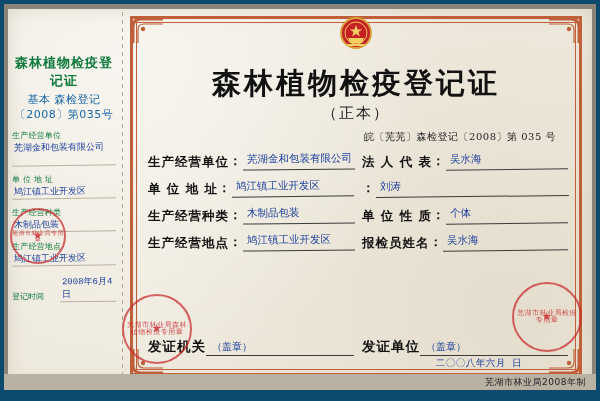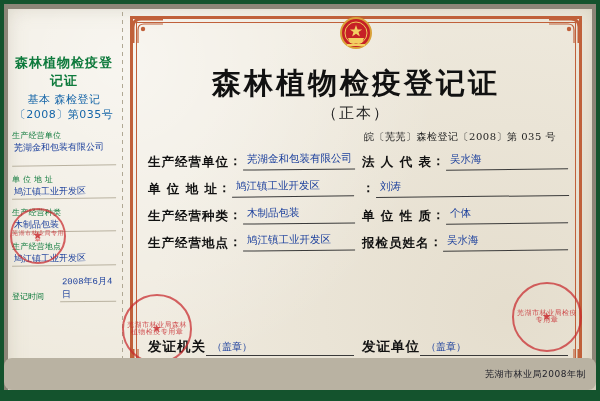--- a/index.html
+++ b/index.html
@@ -11,21 +11,21 @@
     width: 600px;
     height: 401px;
     overflow: hidden;
     font-family: "DejaVu Sans", "Liberation Sans", sans-serif;
   }
 
   .cert-root {
     position: relative;
     width: 600px;
     height: 401px;
-    background: #14532d;
+    background: #0c4a6e;
   }
 
   
   .paper {
     position: absolute;
     left: 4px;
     top: 4px;
     width: 592px;
     height: 386px;
     background: #efeade;
@@ -318,31 +318,30 @@
     border-width: 2px;
     font-size: 6px;
   }
 
   
   .footer {
     position: absolute;
     left: 0;
     right: 0;
     bottom: 0;
-    height: 32px;
+    height: 16px;
     background: #b9b2a2;
     color: #22222a;
     font-size: 9px;
     display: flex;
     align-items: center;
     justify-content: flex-end;
     padding-right: 10px;
     box-sizing: border-box;
     letter-spacing: 0.5px;
-    border-radius: 8px;
   }
   .edge-top {
     position: absolute;
     left: 0; right: 0; top: 0;
     height: 5px;
     background: #8d8678;
   }
   .edge-left {
     position: absolute;
     left: 0; top: 0; bottom: 0;

